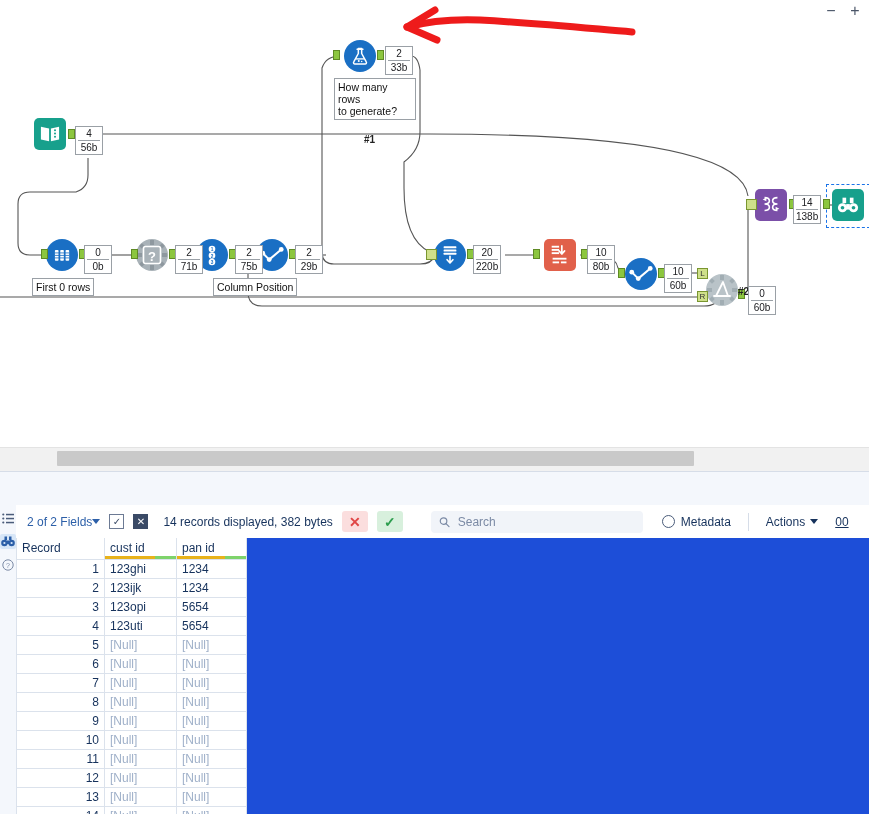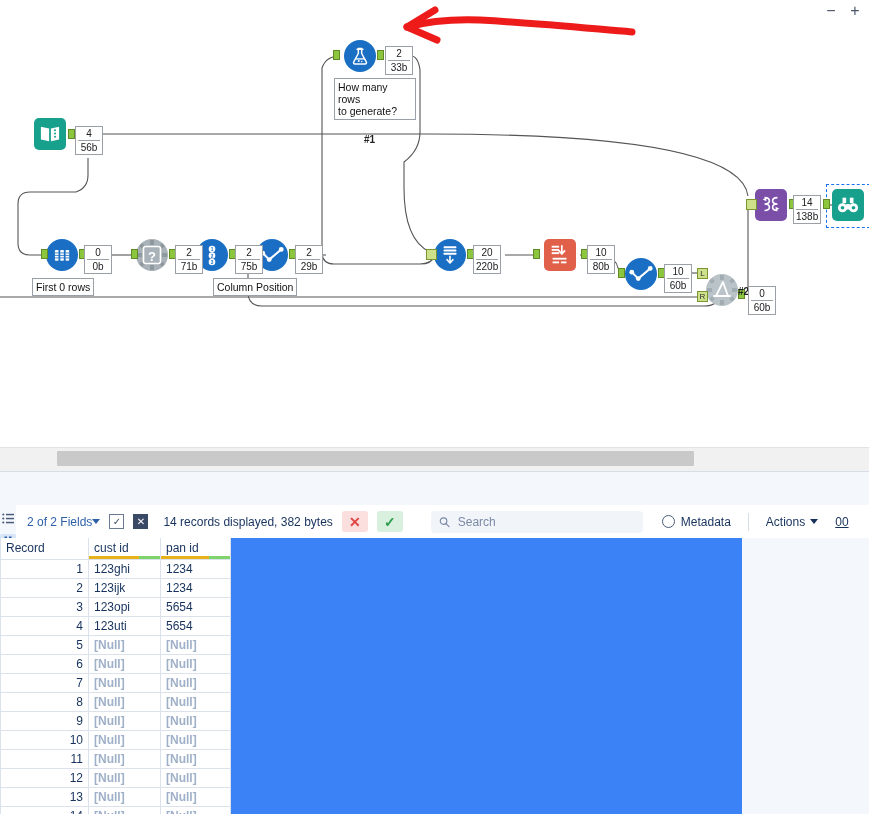--- a/index.html
+++ b/index.html
@@ -220,23 +220,23 @@
   .meta-wrap { display:flex; align-items:center; gap:6px; margin-left:10px; cursor:pointer;}
   .radio-o { width:13px; height:13px; border-radius:50%; border:1.5px solid #4a5c7a; }
   .meta-lbl { font-size:12px; color:#16325c; }
   .vdiv { width:1px; height:18px; background:#d6dde8; margin: 0 8px; }
   .actions-wrap { display:flex; align-items:center; gap:5px; cursor:pointer; }
   .actions-lbl { font-size:12px; color:#16325c; }
   #tail-num { font-size:12px; color:#16325c; margin-left:8px;text-decoration:underline; }
 
   
   #grid {
-    position: absolute; left: 0; top: 66px;
-    width: 742px; height: 277px;
-    background: #3b82f6;
+    position: absolute; left: 16px; top: 66px;
+    width: 853px; height: 277px;
+    background: #1d4ed8;
     overflow: hidden;
   }
   table { border-collapse: collapse; font-size: 12px; }
   th {
     background: #ffffff;
     border: 1px solid #dbe2ec;
     border-top: none;
     font-weight: normal;
     color: #16325c;
     text-align: left;
@@ -249,21 +249,21 @@
   th .tbar .y { background:#e8b21a; flex: 0 0 70%; }
   th .tbar .g { background:#7ed36b; flex: 1; }
   td {
     background: #ffffff;
     border: 1px solid #dbe2ec;
     padding: 2px 5px;
     height: 18px;
     color: #16325c;
   }
   td.rec { text-align: right; width: 88px; }
-  td.null { color: #9fb0c9; font-weight: bold; }
+  td.null { color: #9fb0c9; }
   .c-cust { width: 72px; }
   .c-pan { width: 70px; }
 </style>
 </head>
 <body>
 
 <div id="canvas-area">
 
   <svg width="869" height="445" style="position:absolute;left:0;top:0;z-index:5;">
     <g fill="none" stroke="#555555" stroke-width="1.1">

